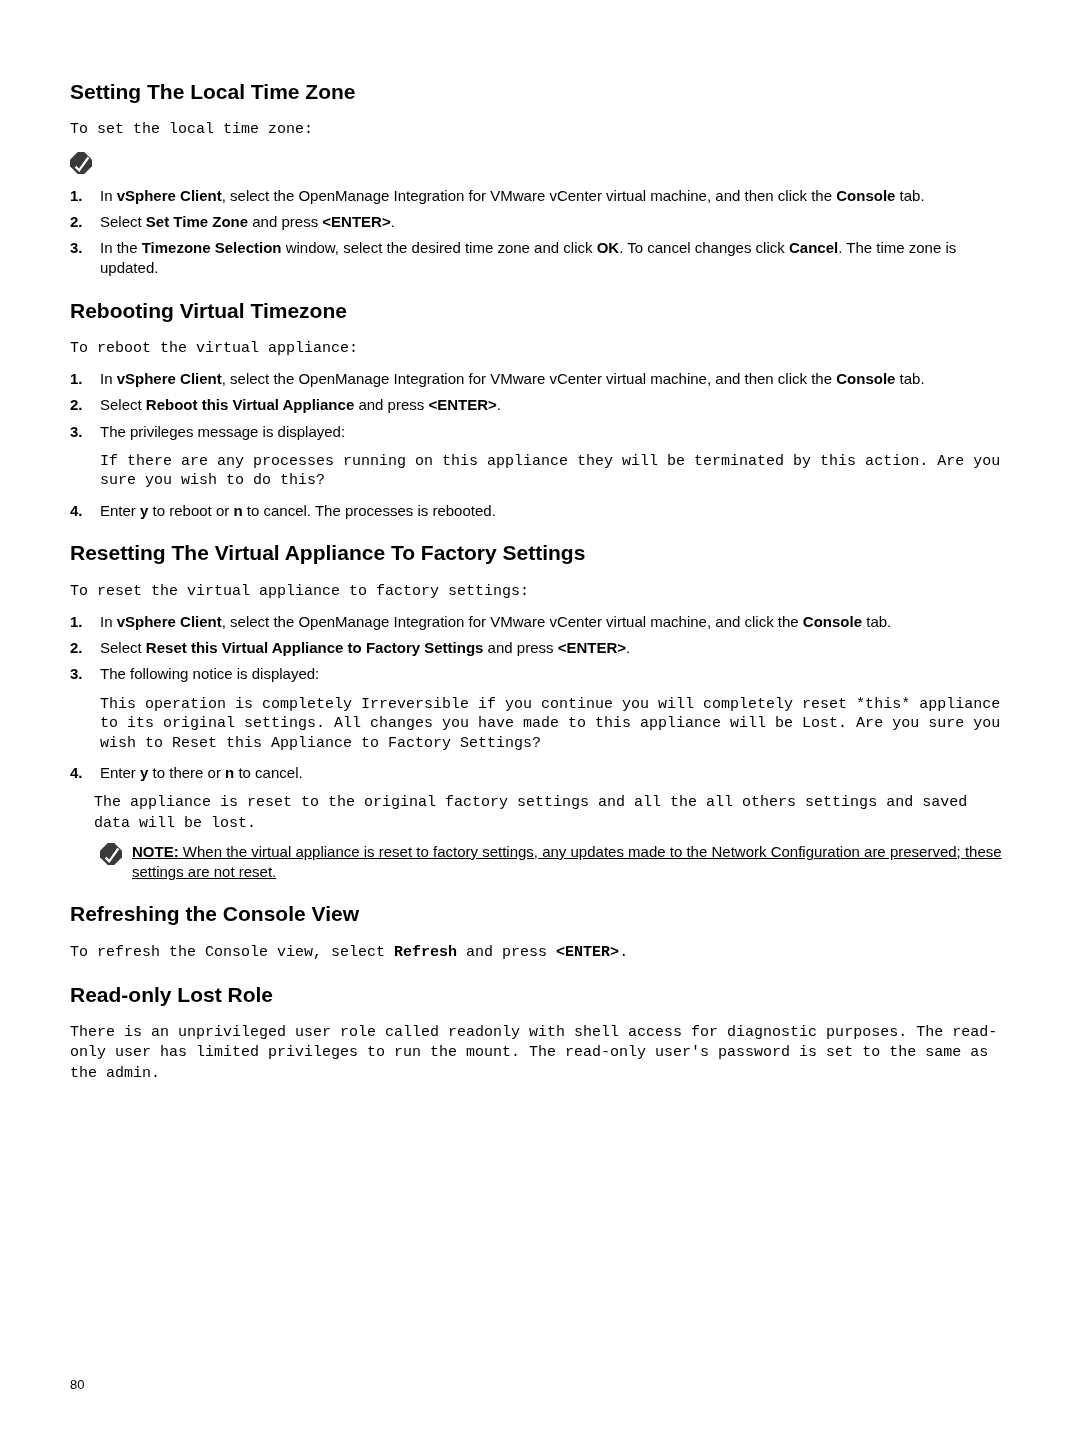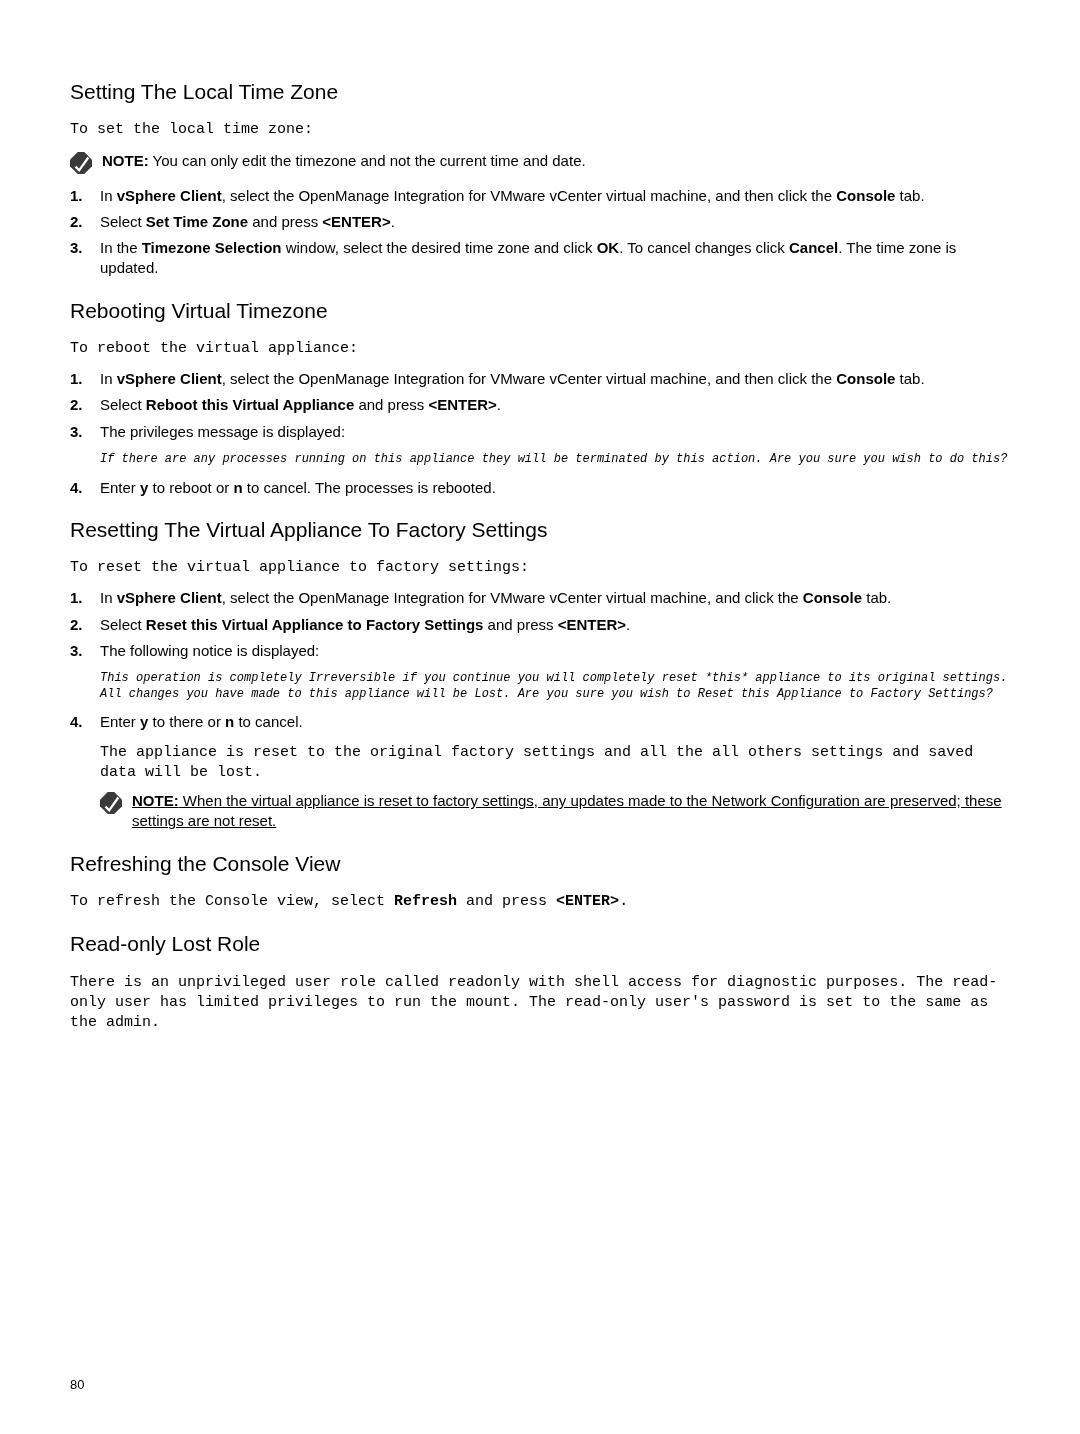--- a/index.html
+++ b/index.html
@@ -9,21 +9,21 @@
     color: #000;
     font-size: 15px;
     line-height: 1.35;
     width: 1080px;
     box-sizing: border-box;
     min-height: 1434px;
     position: relative;
   }
   h2 {
     font-size: 21px;
-    font-weight: normal;
+    font-weight: bold;
     margin: 18px 0 14px 0;
   }
   p {
     margin: 10px 0;
     font-family: Liberation Mono, monospace;
   }
   ol {
     list-style: none;
     padding-left: 0;
     margin: 10px 0;
@@ -55,26 +55,25 @@
     margin-right: 10px;
     margin-top: 1px;
   }
   .note-text {
     flex: 1 1 auto;
   }
   .mono {
     font-family: "Courier New", Courier, monospace;
     white-space: pre-wrap;
     margin: 4px 0 4px 30px;
-    font-size: 12px;
+    font-size: 15px;
     line-height: 1.3;
-    font-style: italic;
   }
   .sub-para {
-    margin-left: 30px;
+    margin-left: 24px;
     margin-top: 6px;
     margin-bottom: 6px;
   }
   .page-num {
     position: absolute;
     bottom: 40px;
     left: 70px;
     font-size: 13px;
   }
 </style>
@@ -82,23 +81,20 @@
 <body>
 
 <h2>Setting The Local Time Zone</h2>
 <p>To set the local time zone:</p>
 
 <div class="note-row">
   <svg class="note-icon" viewBox="0 0 24 24">
     <rect x="1" y="1" width="22" height="22" fill="#3a3a3a" transform="rotate(45 12 12)"></rect>
     <path d="M6 16 L10 20 L20 6" stroke="#fff" stroke-width="2.5" fill="none"></path>
   </svg>
-  <div class="note-text">
-    <span class="bold">NOTE:</span><span> You can only edit the timezone and not the current time and date.</span>
-  </div>
 </div>
 
 <ol>
   <li>
     <span class="num">1.</span>
     <span>In </span><span class="bold">vSphere Client</span><span>, select the OpenManage Integration for VMware vCenter virtual machine, and then click the </span><span class="bold">Console</span><span> tab.</span>
   </li>
   <li>
     <span class="num">2.</span>
     <span>Select </span><span class="bold">Set Time Zone</span><span> and press </span><span class="bold">&lt;ENTER&gt;</span><span>.</span>

